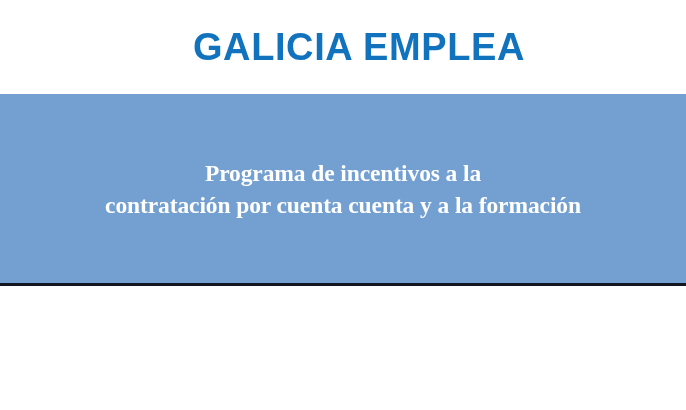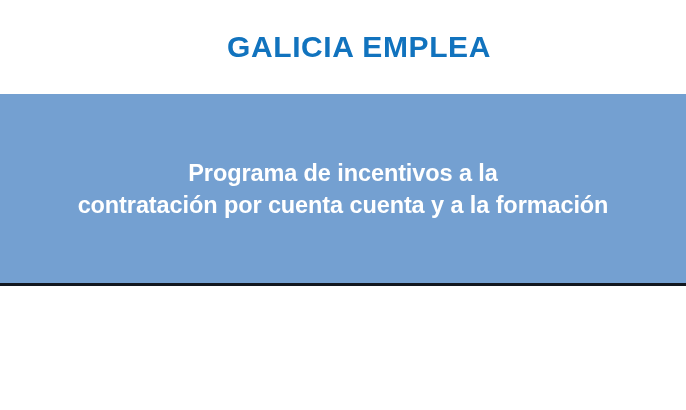--- a/index.html
+++ b/index.html
@@ -15,21 +15,21 @@
     background:#ffffff;
   }
 
   
   #title-area{
     position:absolute;
     left:0; top:0; width:686px; height:94px;
     display:flex; align-items:center; justify-content:center;
   }
   #main-title{
-    font-size:30px;
+    font-size:38px;
     font-weight:bold;
     letter-spacing:0.6px;
     color:#1173BE;
     font-family:"Liberation Sans", sans-serif;
     white-space:nowrap;
     margin-left:32px;
   }
 
   
   #banner{
@@ -39,20 +39,21 @@
     display:flex; align-items:center; justify-content:center;
   }
   #banner-inner{
     width:660px;
     text-align:center;
     color:#FFFFFF;
     font-weight:bold;
     font-size:23.5px;
     line-height:32px;
     letter-spacing:-0.1px;
+    font-family:Liberation Serif, serif;
   }
   #banner-line1{ display:block; }
   #banner-line2{ display:block; }
 
   #banner-rule{
     position:absolute;
     left:0; top:283px; width:686px; height:3px;
     background:#12171F;
   }
 

